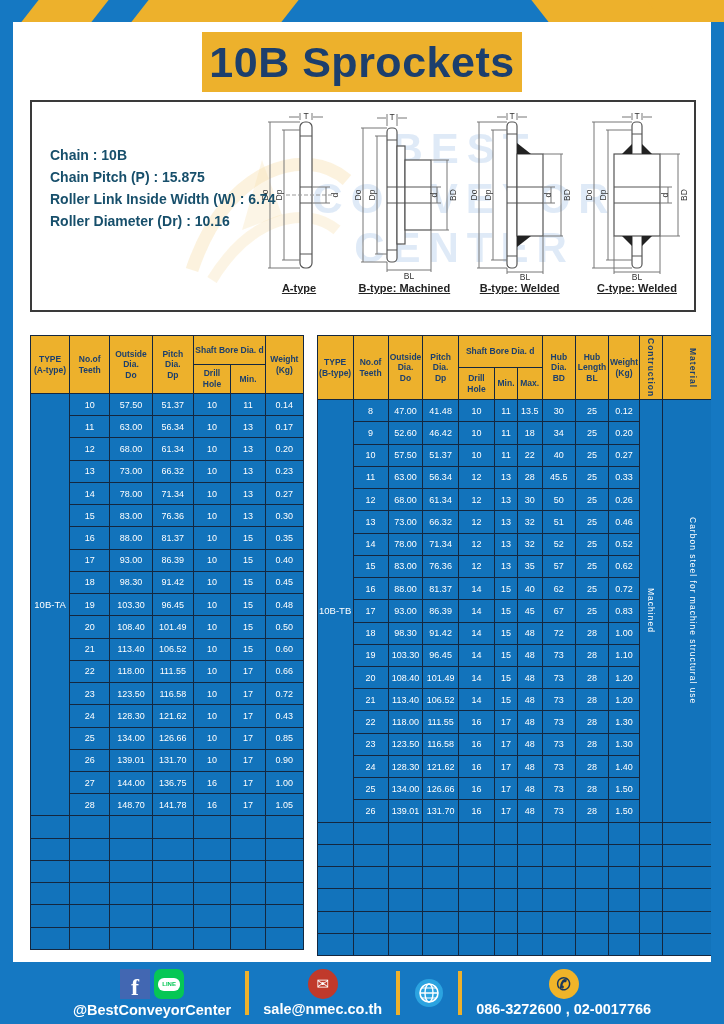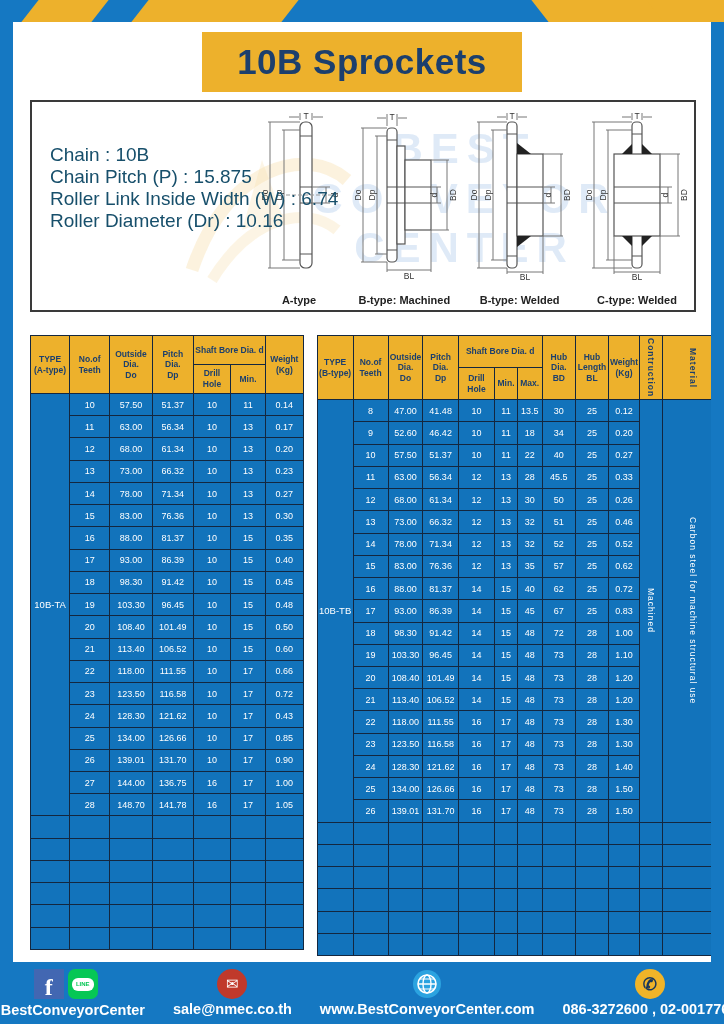--- a/index.html
+++ b/index.html
@@ -19,31 +19,31 @@
   .frame-left{left:0}.frame-right{right:0}
   .frame-top{position:absolute;top:0;left:0;width:724px;height:22px;background:var(--blue);overflow:hidden;z-index:6;}
   .stripe{position:absolute;top:-6px;height:34px;background:var(--yellow);}
   .s1{left:30px;width:70px;transform:skewX(-38deg);}
   .s2{left:140px;width:150px;transform:skewX(-38deg);}
   .s3{left:540px;width:150px;transform:skewX(38deg);}
   .s4{left:655px;width:80px;transform:skewX(38deg);}
 
   
   .title-banner{position:absolute;left:202px;top:32px;width:320px;height:60px;background:var(--yellow);display:flex;align-items:center;justify-content:center;z-index:2;}
-  .title-text{font-size:35px;font-weight:800;color:var(--navy);letter-spacing:.5px;}
+  .title-text{font-size:43px;font-weight:800;color:var(--navy);letter-spacing:.5px;}
 
   
   .spec-box{position:absolute;left:30px;top:100px;width:666px;height:212px;border:2px solid #3a3a3a;background:#fff;z-index:1;overflow:hidden;}
   .wm-text{position:absolute;left:205px;top:22px;width:455px;text-align:center;font-weight:800;font-size:42px;line-height:1.18;letter-spacing:8px;color:rgba(140,180,225,.28);z-index:0;user-select:none;}
   .wm-bird{position:absolute;left:140px;top:18px;z-index:0;opacity:.45;}
   .spec-lines{position:absolute;left:18px;top:42px;z-index:2;}
-  .spec-line{font-size:19px;font-weight:normal;color:var(--spec);line-height:22px;white-space:nowrap;}
+  .spec-line{font-size:14px;font-weight:bold;color:var(--spec);line-height:22px;white-space:nowrap;}
   .diagrams{position:absolute;left:224px;top:8px;width:436px;display:flex;justify-content:space-between;align-items:flex-end;z-index:1;}
   .diagram{display:flex;flex-direction:column;align-items:center;}
-  .diagram-label{font-size:11px;font-weight:600;color:#222;margin-top:14px;white-space:nowrap;}
+  .diagram-label{font-size:11px;font-weight:600;color:#222;margin-top:2px;white-space:nowrap;text-decoration:underline;}
   .diagram svg text{font-family:"Liberation Sans",sans-serif;font-size:8.5px;fill:#333;}
 
   
   .tables{position:absolute;left:30px;top:335px;display:flex;gap:13px;z-index:1;}
   table{border-collapse:collapse;table-layout:fixed;}
   th,td{border:1.5px solid var(--grid);overflow:hidden;}
   thead tr{height:29px;}
   th{background:var(--yellow);color:var(--navy);font-size:8.5px;font-weight:bold;white-space:pre-line;line-height:1.25;padding:1px;text-align:center;vertical-align:middle;}
   td{background:var(--cell-blue);color:#fff;font-size:9px;text-align:center;vertical-align:middle;height:22px;padding:0;}
   tbody tr{height:22px;}
@@ -859,21 +859,20 @@
     <div class="f-bar"></div>
     <div class="f-sec">
       <svg class="circle-icon" width="30" height="30" viewBox="0 0 30 30">
         <circle cx="15" cy="15" r="14" fill="#2ba3e0"></circle>
         <circle cx="15" cy="15" r="9" fill="none" stroke="#fff" stroke-width="1.6"></circle>
         <ellipse cx="15" cy="15" rx="4" ry="9" fill="none" stroke="#fff" stroke-width="1.4"></ellipse>
         <line x1="6" y1="15" x2="24" y2="15" stroke="#fff" stroke-width="1.4"></line>
         <line x1="7.5" y1="10" x2="22.5" y2="10" stroke="#fff" stroke-width="1.2"></line>
         <line x1="7.5" y1="20" x2="22.5" y2="20" stroke="#fff" stroke-width="1.2"></line>
       </svg>
-      <div class="f-text">www.BestConveyorCenter.com</div>
     </div>
     <div class="f-bar"></div>
     <div class="f-sec">
       <div class="circle-icon phone-circle">✆</div>
       <div class="f-text">086-3272600 , 02-0017766</div>
     </div>
   </div>
 
 </div>
 

